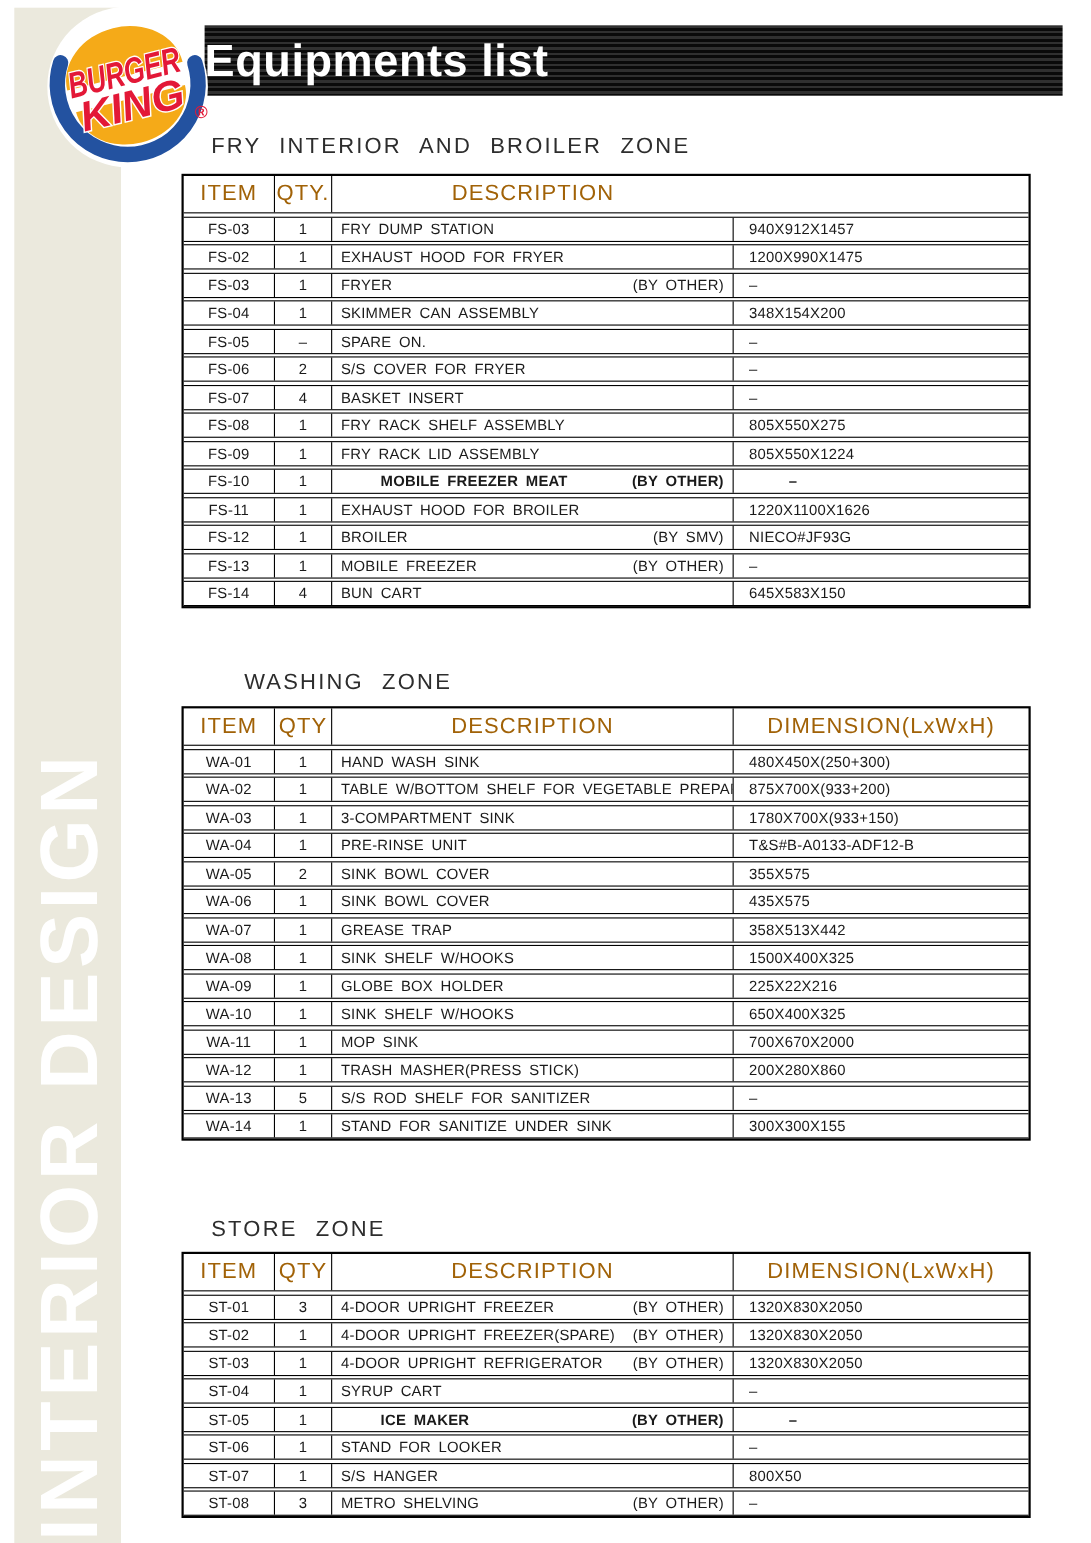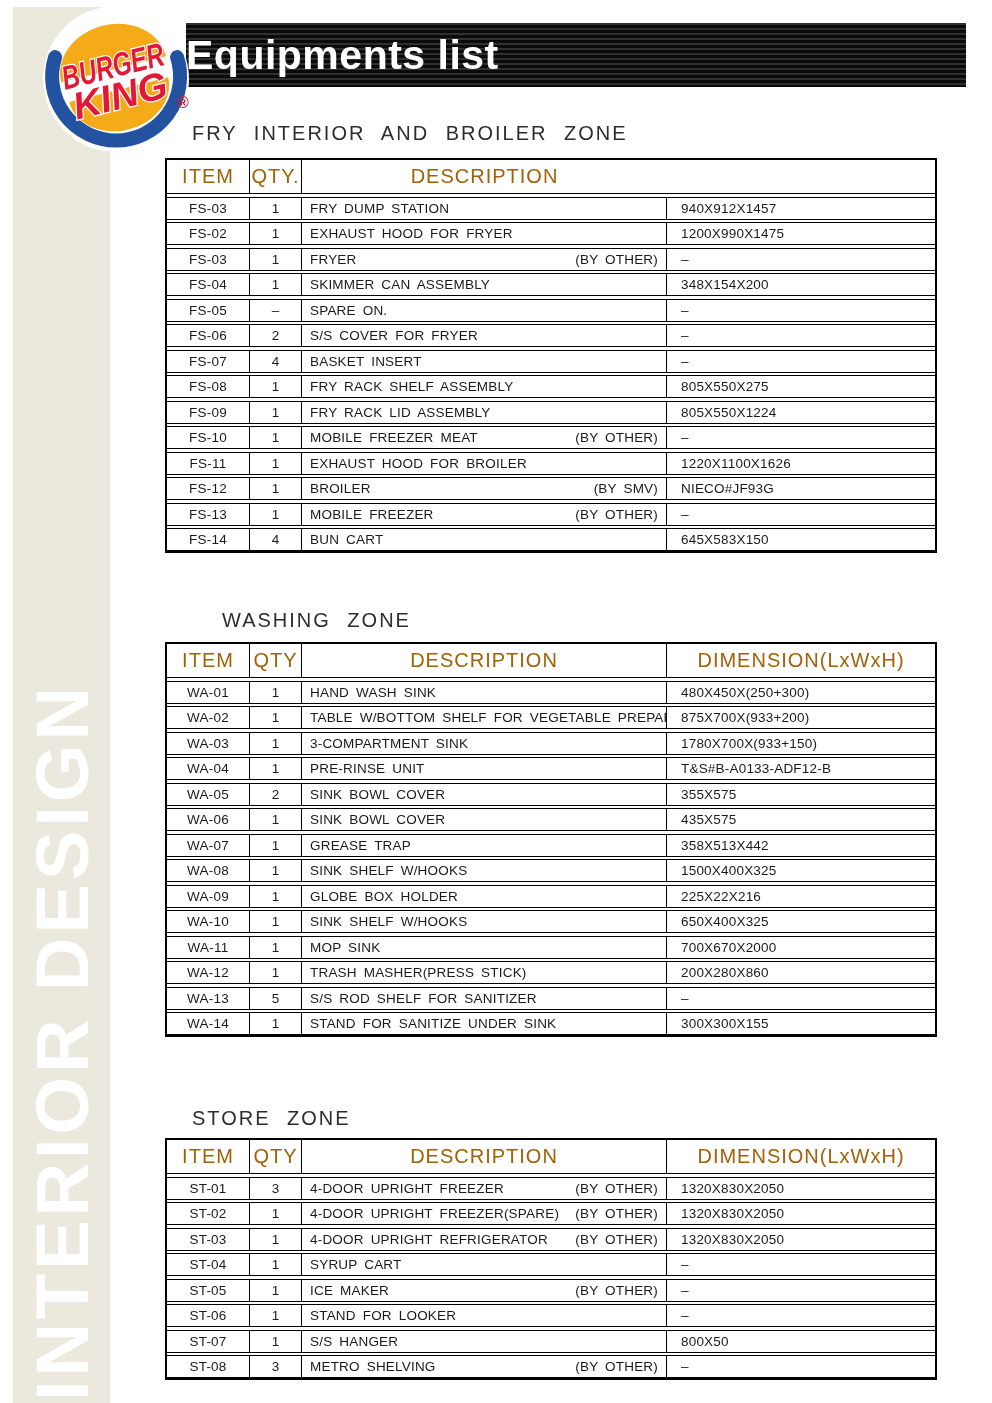--- a/index.html
+++ b/index.html
@@ -86,21 +86,21 @@
     height:33px; justify-content:center;
     font-size:20px; letter-spacing:1px; word-spacing:5px; color:#a16207;
   }
   .t-row .c { height:21px; font-size:13.5px; letter-spacing:0.2px; word-spacing:3px; }
 
   .item-cell, .qty-cell { justify-content:center; }
   .desc-cell { justify-content:space-between; padding:0 8px; }
   .dim-cell { padding-left:14px; }
 
   .bold-row .c { font-weight:normal; }
-  .bold-desc .desc-cell, .bold-desc .dim-cell { font-weight:normal; }
+  .bold-desc .desc-cell, .bold-desc .dim-cell { font-weight:bold;margin-left:36px; }
 </style>
 </head>
 <body>
 
 <div class="sidebar-strip"></div>
 <div class="sidebar-vertical-text">INTERIOR DESIGN</div>
 
 <div class="banner">
   <span class="banner-title">Equipments list</span>
 </div>

